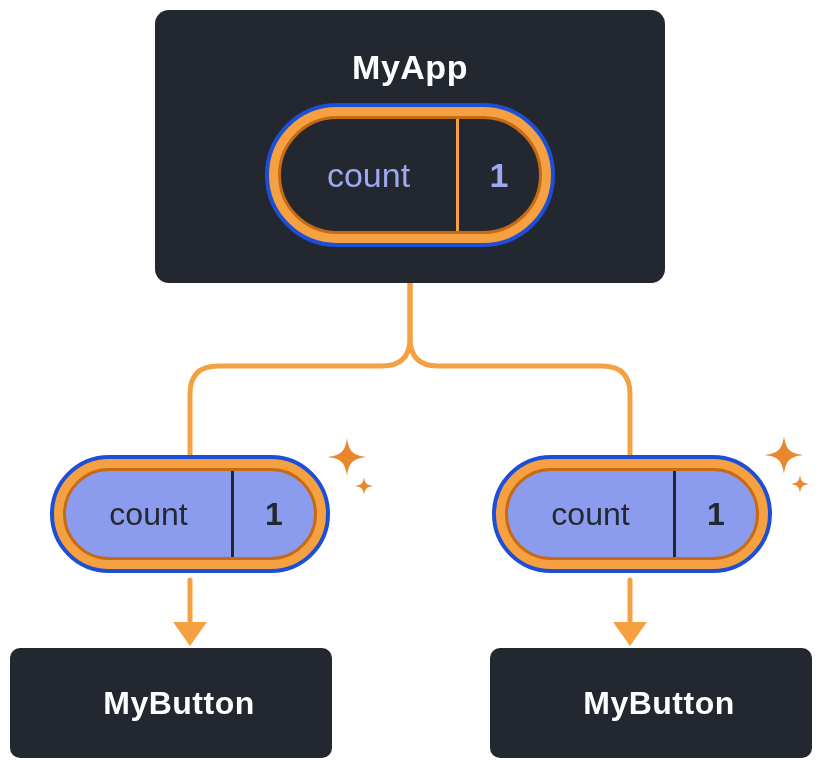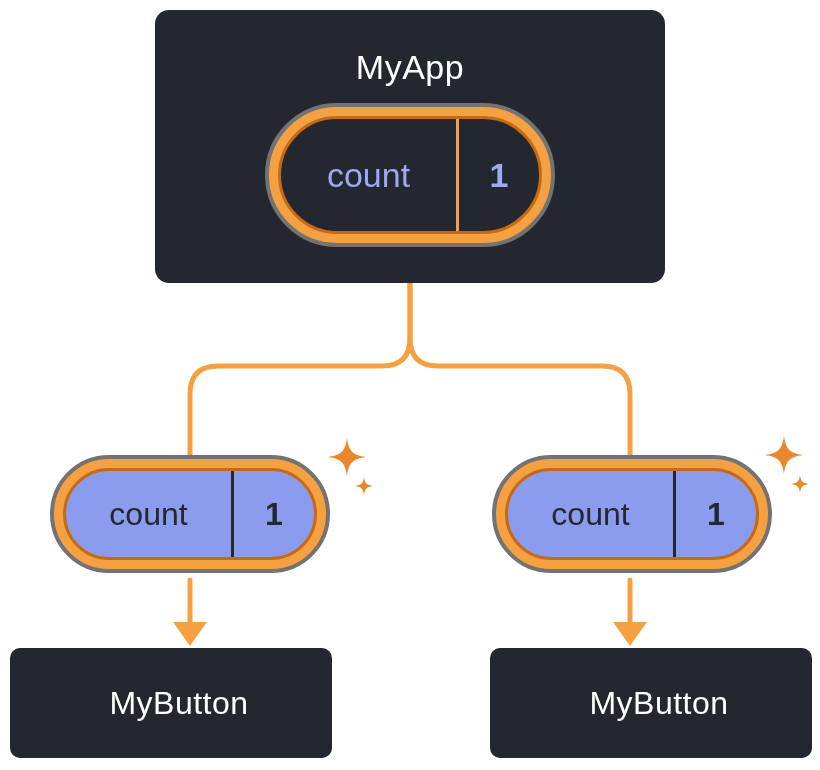--- a/index.html
+++ b/index.html
@@ -31,21 +31,21 @@
 
   
   .node {
     position: absolute;
     background: #23272F;
     border-radius: 14px;
   }
   .node.root { left: 155px; top: 10px; width: 510px; height: 273px; }
   .node-title {
     color: #FFFFFF;
-    font-weight: 400;
+    font-weight: 700;
     font-size: 34px;
     letter-spacing: 0.5px;
   }
   .root .node-title {
     position: absolute;
     top: 38px; left: 0;
     width: 100%;
     text-align: center;
   }
   .node.leaf {
@@ -55,21 +55,21 @@
     justify-content: center;
   }
   .leaf .node-title { font-size: 32px; margin-left: 16px; }
   .leaf-left  { left: 10px;  top: 648px; width: 322px; height: 110px; }
   .leaf-right { left: 490px; top: 648px; width: 322px; height: 110px; }
 
   
   .pill {
     position: absolute;
     border-radius: 999px;
-    border: 4px solid #737373;
+    border: 4px solid #1d4ed8;
     background: #F5A142;
     padding: 9px;
   }
   .pill-inner {
     height: 100%;
     border-radius: 999px;
     border: 3px solid #C76A15;
     display: flex;
     align-items: stretch;
     overflow: hidden;

